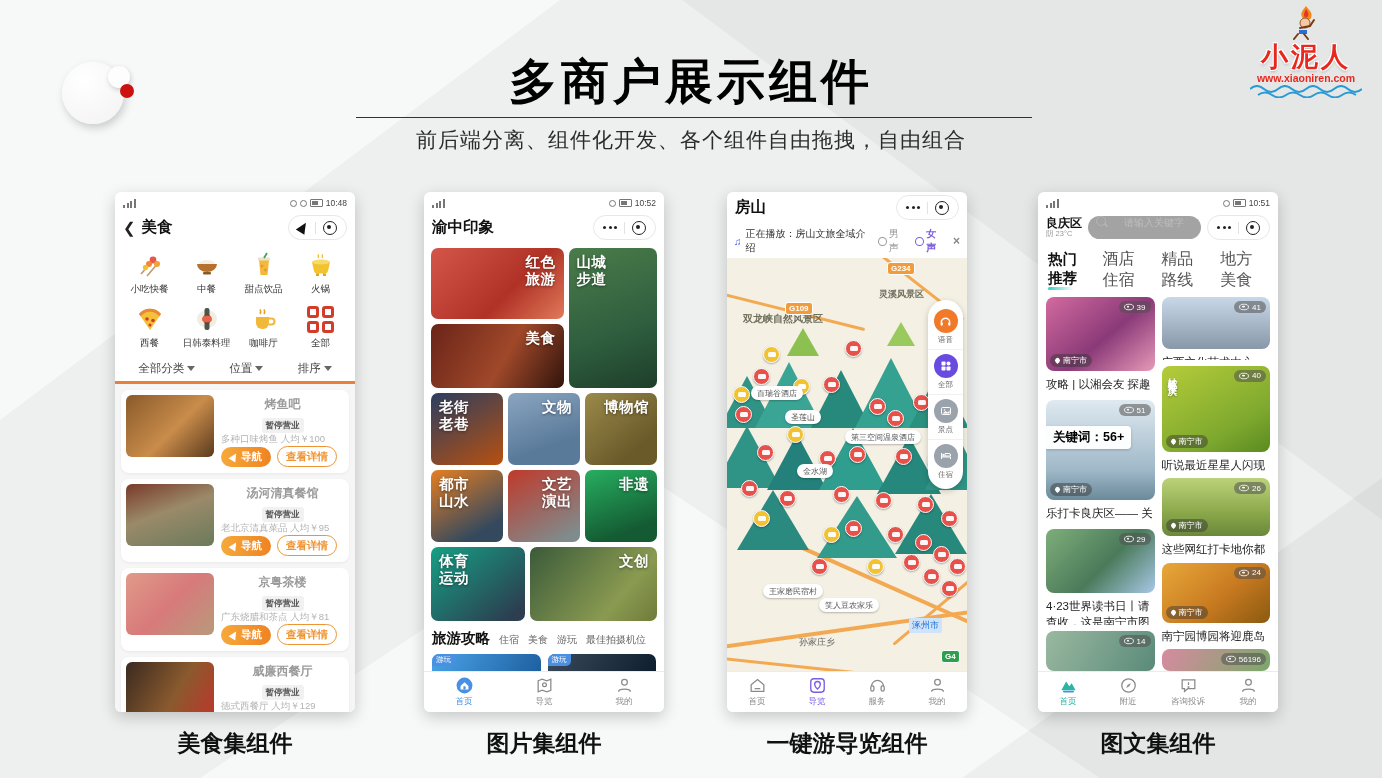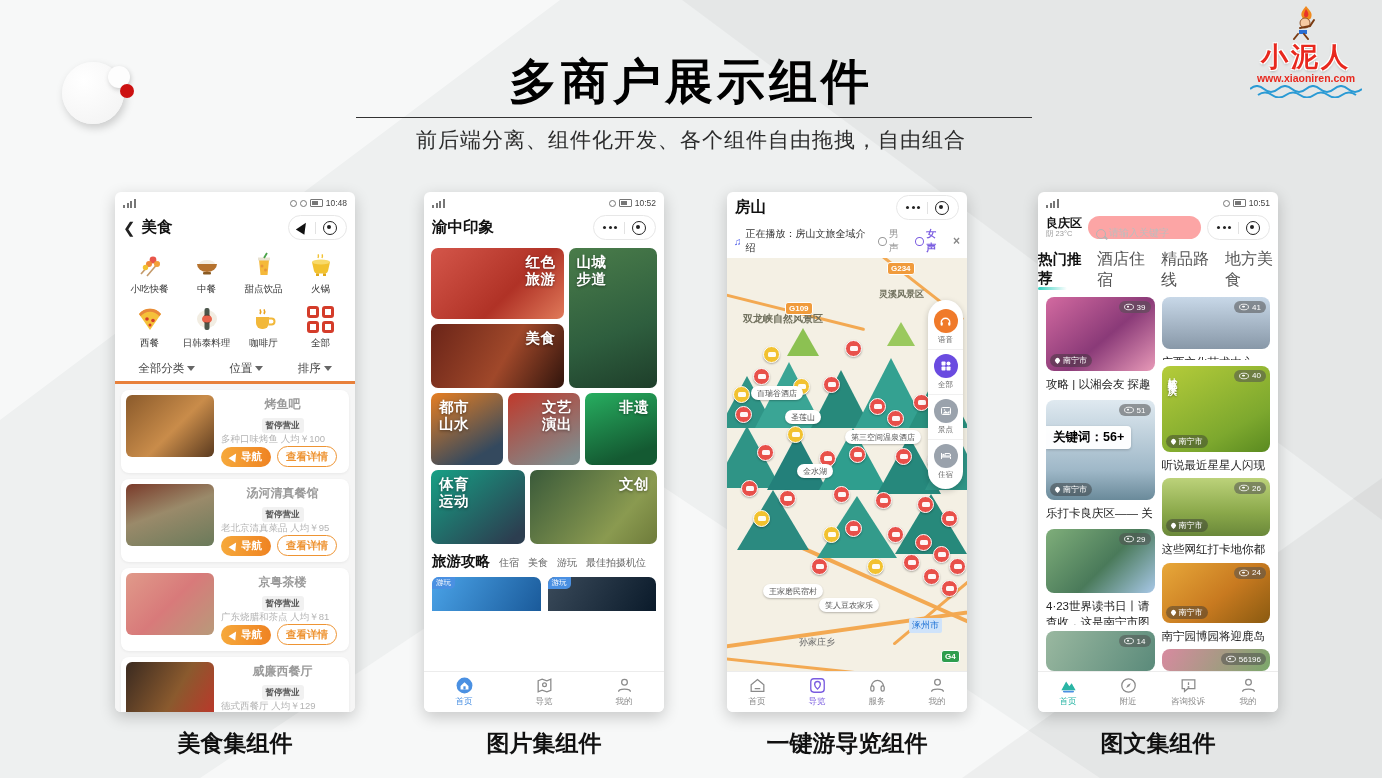--- a/index.html
+++ b/index.html
@@ -155,27 +155,27 @@
   .sbi:last-child{border-bottom:none;}
   .sbi .cir{width:24px;height:24px;border-radius:50%;display:flex;align-items:center;justify-content:center;}
   .sbi .slb{font-size:7.5px;color:#666;margin-top:2px;}
   .c-or{background:#f07a2a;}.c-pu{background:#6a4be0;}.c-gy{background:#9aa2ac;}
 
   
   .hdr4{display:flex;align-items:center;gap:6px;padding:3px 8px 5px;}
   .loc4{line-height:1.05;}
   .loc4 .d{font-size:12px;font-weight:bold;color:#111;}
   .loc4 .w{font-size:7.5px;color:#999;}
-  .search{flex:1;display:flex;align-items:flex-end;gap:1px;background:#fca5a5;border-radius:13px;height:23px;padding:0 8px;min-width:0;}
+  .search{flex:1;display:flex;align-items:flex-start;gap:16px;background:#a3a3a3;border-radius:13px;height:23px;padding:0 8px;min-width:0;}
   .sicon{width:8px;height:8px;border:1.5px solid #b5b5b5;border-radius:50%;position:relative;flex:none;}
   .sicon::after{content:"";position:absolute;left:7px;top:7px;width:4px;height:1.5px;background:#b5b5b5;transform:rotate(45deg);}
   .search input{border:none;background:transparent;outline:none;font-size:10px;color:#333;width:100%;
     font-family:"Liberation Sans",sans-serif;}
   .search input::placeholder{color:#bdbdbd;}
-  .tabs4{display:flex;align-items:baseline;gap:11px;padding:4px 0 6px;}
+  .tabs4{display:flex;align-items:baseline;gap:11px;padding:4px 10px 6px;}
   .tab-act{font-size:14.5px;font-weight:bold;color:#111;position:relative;}
   .tab-act::after{content:"";position:absolute;left:0;bottom:-2px;width:60%;height:3px;border-radius:2px;
     background:linear-gradient(90deg,#35d0c0,rgba(53,208,192,0));}
   .tab4{font-size:16px;color:#555;}
   .feed{flex:1;display:flex;gap:7px;padding:0 8px;overflow:hidden;}
   .fcol{flex:1;display:flex;flex-direction:column;gap:6px;min-width:0;}
   .fimg{position:relative;border-radius:8px;overflow:hidden;flex:none;}
   .views{position:absolute;right:4px;top:4px;display:flex;align-items:center;gap:3px;background:rgba(80,80,80,.55);
     color:#fff;font-size:8px;border-radius:8px;padding:1px 5px;}
   .eye{width:8px;height:8px;border:1px solid #fff;border-radius:50%;transform:scaleY(.62);position:relative;}
@@ -456,20 +456,31 @@
       <div class="tcol" style="flex:1.5">
         <div class="tile" style="flex:1.05;background:linear-gradient(135deg,#d4564a,#b03226 60%,#e07a5a)">
           <span class="tlabel tr w2">红色旅游</span>
         </div>
         <div class="tile" style="flex:.95;background:linear-gradient(120deg,#6a2418,#a0482a 55%,#30140c)">
           <span class="tlabel tr">美食</span>
         </div>
       </div>
       <div class="tile" style="flex:1;background:linear-gradient(160deg,#4a7c4a,#2e5e3e 60%,#1e3e2a)">
         <span class="tlabel tl w2">山城步道</span>
+      </div>
+    </div>
+    <div class="trow" style="height:72px">
+      <div class="tile" style="flex:1;background:linear-gradient(150deg,#2c3e60,#d35400 120%)">
+        <span class="tlabel tl w2">老街老巷</span>
+      </div>
+      <div class="tile" style="flex:1;background:linear-gradient(160deg,#8aa5c0,#5a7a9a 70%)">
+        <span class="tlabel tr">文物</span>
+      </div>
+      <div class="tile" style="flex:1;background:linear-gradient(140deg,#9a8a4a,#6a5a2a 75%)">
+        <span class="tlabel tr">博物馆</span>
       </div>
     </div>
     <div class="trow" style="height:72px">
       <div class="tile" style="flex:1;background:linear-gradient(150deg,#e67e22,#34495e 80%)">
         <span class="tlabel tl w2">都市山水</span>
       </div>
       <div class="tile" style="flex:1;background:linear-gradient(150deg,#c0392b,#7f8c8d 90%)">
         <span class="tlabel tr w2">文艺演出</span>
       </div>
       <div class="tile" style="flex:1;background:linear-gradient(160deg,#27ae60,#145a32 80%)">

